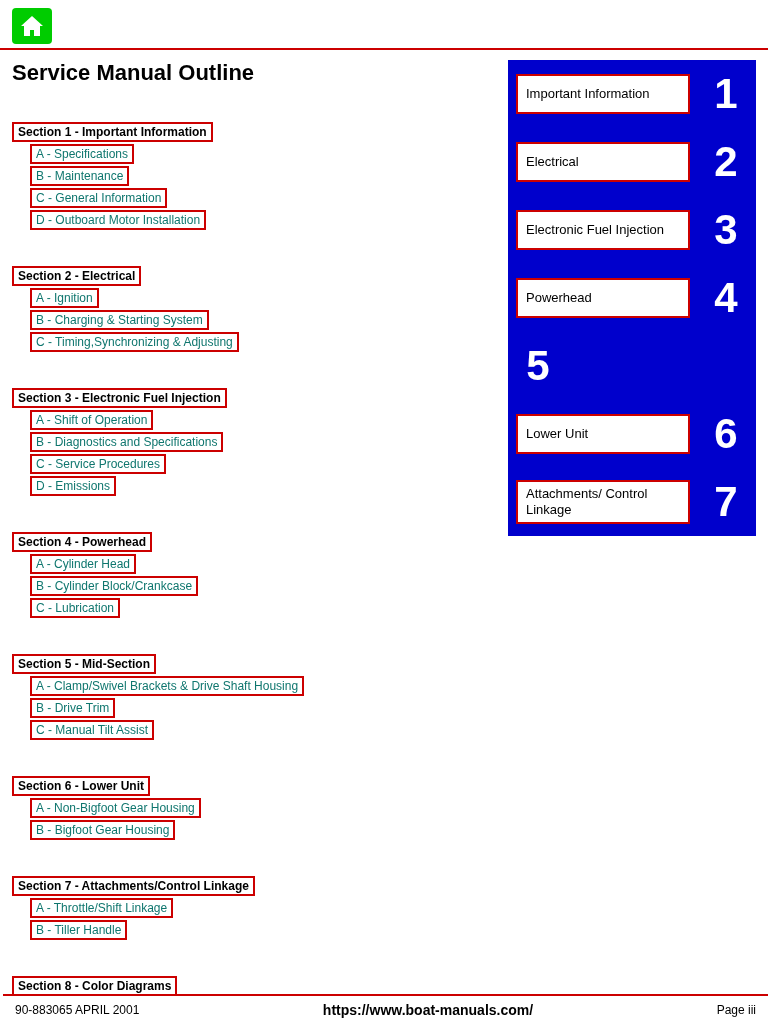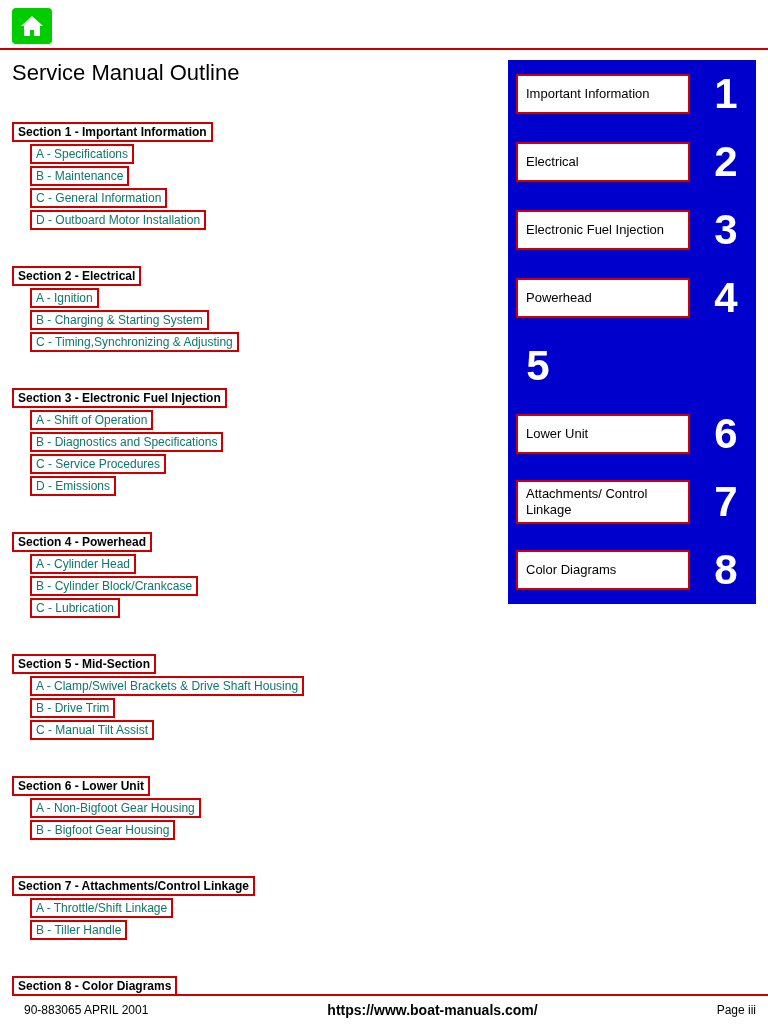--- a/index.html
+++ b/index.html
@@ -44,21 +44,21 @@
     }
 
     
     .outline-col {
       flex: 1;
       min-width: 0;
     }
 
     .page-title {
       font-size: 22px;
-      font-weight: normal;
+      font-weight: bold;
       margin-bottom: 10px;
     }
 
     .section-header {
       display: inline-block;
       font-weight: bold;
       font-size: 12px;
       color: #000;
       border: 2px solid #cc0000;
       padding: 1px 4px;
@@ -123,21 +123,21 @@
       font-size: 42px;
       font-weight: bold;
       color: #fff;
       flex-shrink: 0;
     }
 
     
     .footer {
       position: absolute;
       bottom: 0;
-      left: 12px;
+      left: 3px;
       right: 0;
       border-top: 2px solid #cc0000;
       padding: 6px 12px;
       display: flex;
       align-items: center;
       justify-content: space-between;
       font-size: 12px;
     }
 
     .footer-center {
@@ -196,24 +196,20 @@
           <div class="nav-tile-number">5</div>
         </div>
         <div class="nav-tile">
           <div class="nav-tile-label">Lower Unit</div>
           <div class="nav-tile-number">6</div>
         </div>
         <div class="nav-tile">
           <div class="nav-tile-label">Attachments/ Control Linkage</div>
           <div class="nav-tile-number">7</div>
         </div>
-        <div class="nav-tile">
-          <div class="nav-tile-label">Color Diagrams</div>
-          <div class="nav-tile-number">8</div>
-        </div>
       </div>
   </div>
 
 </div>
 
 <div class="footer">
   <span>90-883065  APRIL  2001</span>
   <span class="footer-center">https://www.boat-manuals.com/</span>
   <span>Page iii</span>
 </div>

